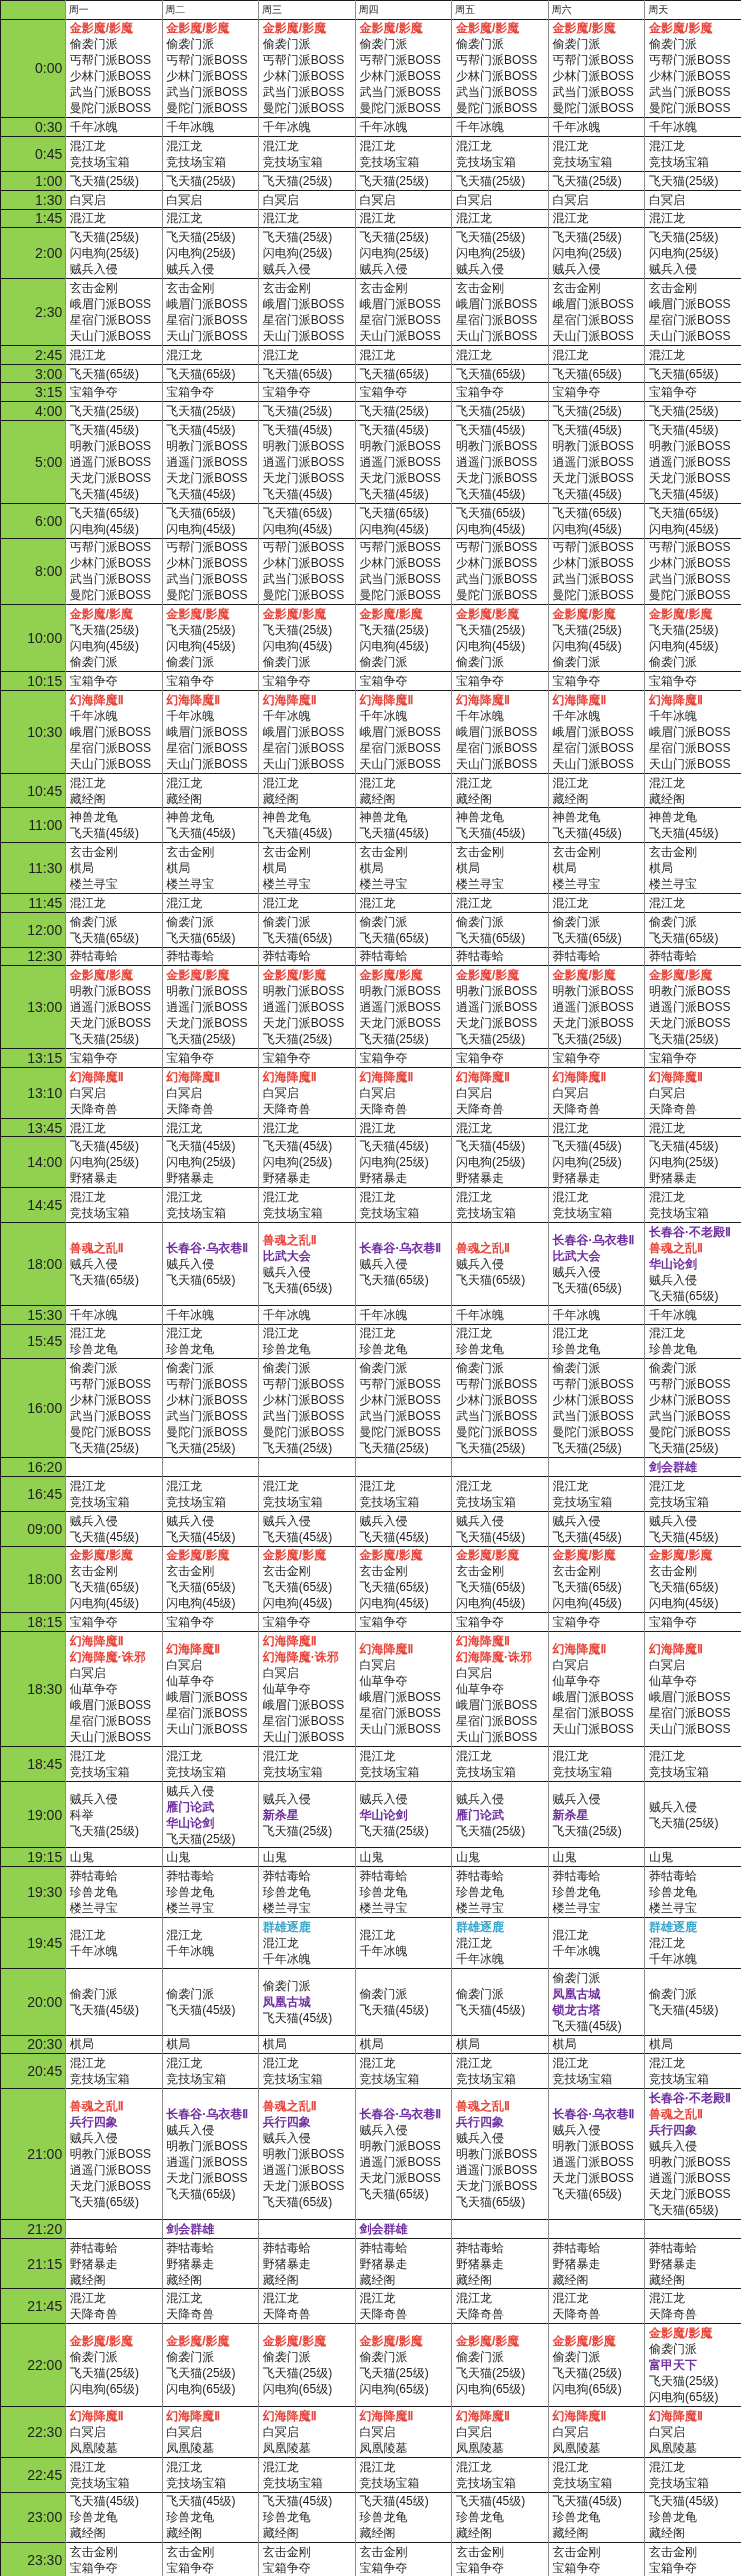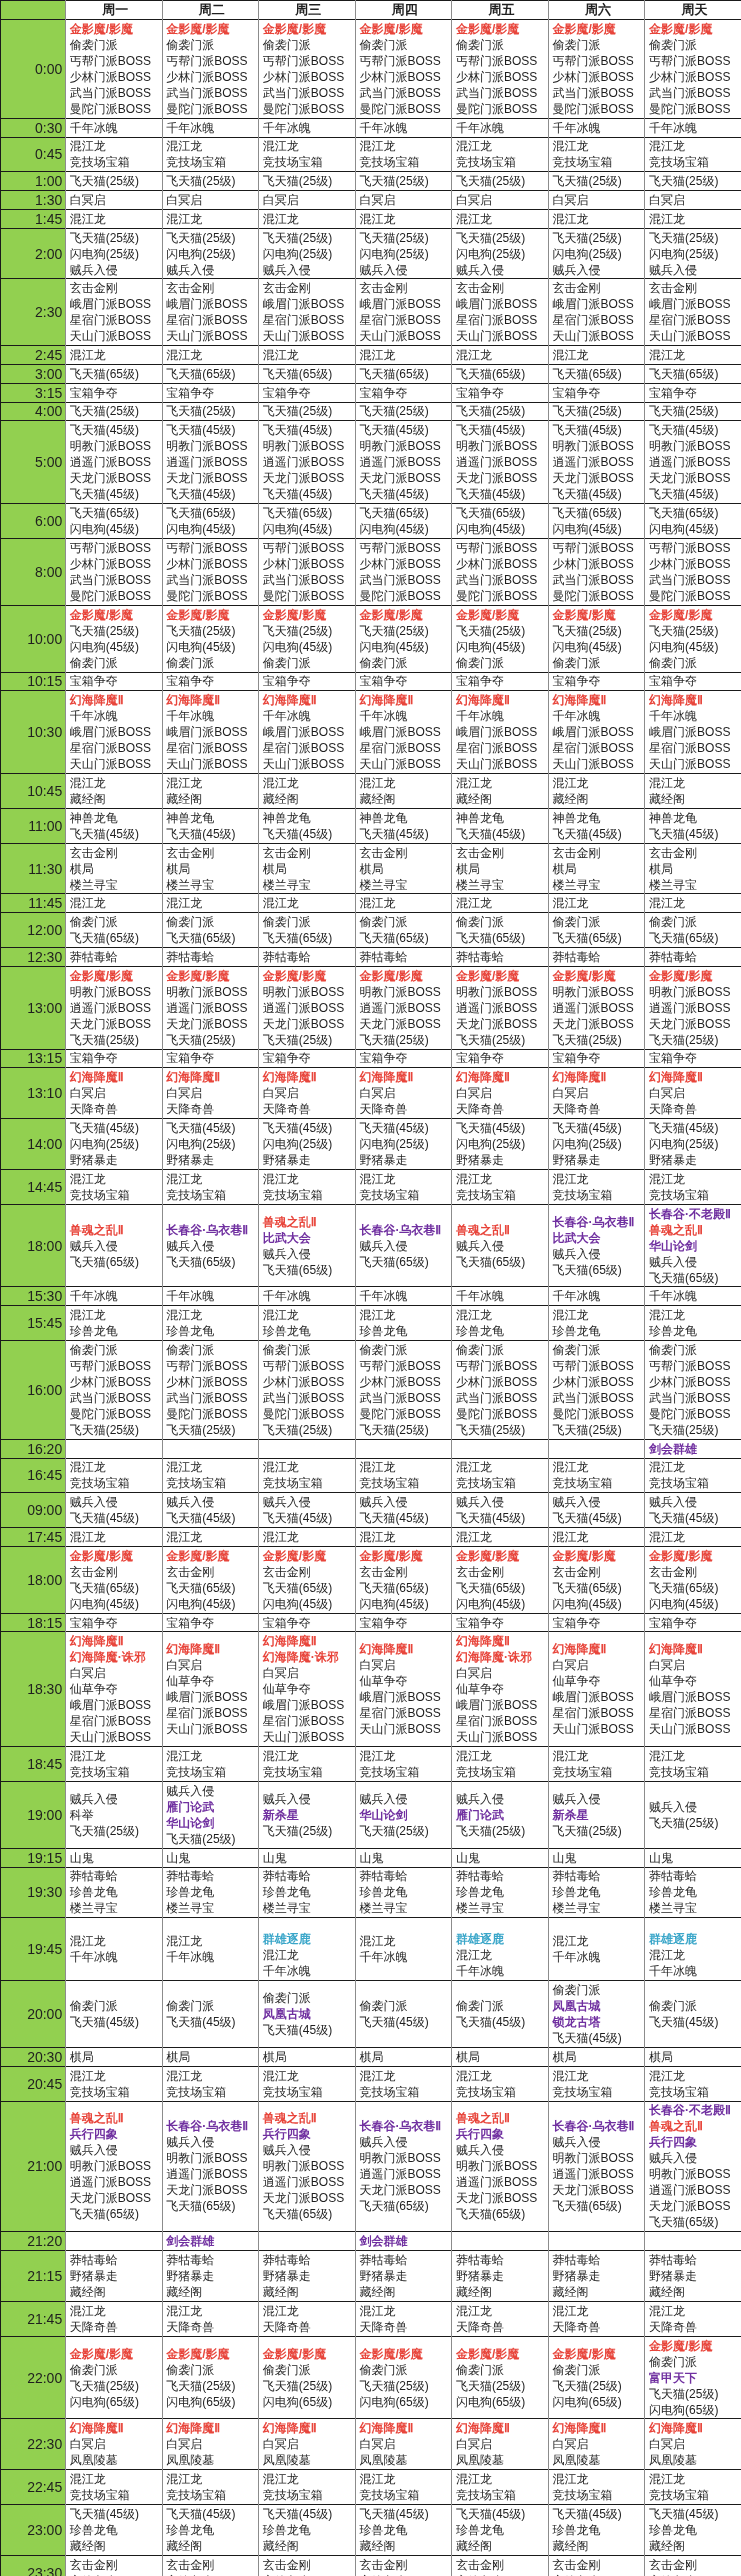--- a/index.html
+++ b/index.html
@@ -7,30 +7,30 @@
     --ink:#1f1f1f; --grid-dark:#1a1a1a; --grid-light:#8c8c8c; --bg:#ffffff;
   }
   html,body{margin:0;padding:0;background:var(--bg);}
   body{width:742px;font-family:"Liberation Sans",sans-serif;color:var(--ink);}
   table{width:742px;border-collapse:collapse;table-layout:fixed;
         border-top:1.9px solid var(--grid-dark);border-left:0.9px solid var(--grid-dark);
         border-right:0.9px solid var(--grid-light);border-bottom:1.9px solid var(--grid-dark);}
   col.timecol{width:65px;}
   tr{border-top:1.4px solid var(--grid-dark);border-bottom:1.4px solid var(--grid-dark);}
   th,td{border-left:0.9px solid var(--grid-light);vertical-align:middle;}
-  thead th{background:var(--bg);font-weight:bold;text-align:center;
-           font-size:13px;height:17.6px;padding:0 0 0 2.8px;color:var(--ink);}
+  thead th{background:var(--bg);font-weight:normal;text-align:left;
+           font-size:10px;height:17.6px;padding:0 0 0 2.8px;color:var(--ink);}
   th.corner{background:var(--green);border-left:none;}
   th.timecell{background:var(--green);border-left:none;text-align:right;
               padding:0 2.8px 0 0;font-weight:normal;font-size:14px;color:var(--ink);}
   td.daycell{background:var(--bg);padding:0.9px 0.9px 0.9px 3.7px;overflow:hidden;}
   .ev{font-size:12px;line-height:16px;white-space:nowrap;color:var(--ink);}
   .c-red{color:var(--red);font-weight:bold;}
   .c-purple{color:var(--purple);font-weight:bold;}
-  .c-teal{color:var(--teal);font-weight:bold;margin-top:12px;}
+  .c-teal{color:var(--teal);font-weight:bold;}
 </style>
 </head>
 <body>
 
 <table>
   <colgroup>
     <col class="timecol">
     <col>
       <col>
       <col>
@@ -953,20 +953,44 @@
           <div class="ev">白冥启</div>
           <div class="ev">天降奇兽</div>
         </td>
         <td class="daycell">
           <div class="ev c-red">幻海降魔Ⅱ</div>
           <div class="ev">白冥启</div>
           <div class="ev">天降奇兽</div>
         </td>
       </tr>
       <tr>
+        <th class="timecell">13:45</th>
+        <td class="daycell">
+          <div class="ev">混江龙</div>
+        </td>
+        <td class="daycell">
+          <div class="ev">混江龙</div>
+        </td>
+        <td class="daycell">
+          <div class="ev">混江龙</div>
+        </td>
+        <td class="daycell">
+          <div class="ev">混江龙</div>
+        </td>
+        <td class="daycell">
+          <div class="ev">混江龙</div>
+        </td>
+        <td class="daycell">
+          <div class="ev">混江龙</div>
+        </td>
+        <td class="daycell">
+          <div class="ev">混江龙</div>
+        </td>
+      </tr>
+      <tr>
         <th class="timecell">14:00</th>
         <td class="daycell">
           <div class="ev">飞天猫(45级)</div>
           <div class="ev">闪电狗(25级)</div>
           <div class="ev">野猪暴走</div>
         </td>
         <td class="daycell">
           <div class="ev">飞天猫(45级)</div>
           <div class="ev">闪电狗(25级)</div>
           <div class="ev">野猪暴走</div>
@@ -1252,44 +1276,20 @@
         <td class="daycell">
           <div class="ev">贼兵入侵</div>
           <div class="ev">飞天猫(45级)</div>
         </td>
         <td class="daycell">
           <div class="ev">贼兵入侵</div>
           <div class="ev">飞天猫(45级)</div>
         </td>
       </tr>
       <tr>
-        <th class="timecell">17:45</th>
-        <td class="daycell">
-          <div class="ev">混江龙</div>
-        </td>
-        <td class="daycell">
-          <div class="ev">混江龙</div>
-        </td>
-        <td class="daycell">
-          <div class="ev">混江龙</div>
-        </td>
-        <td class="daycell">
-          <div class="ev">混江龙</div>
-        </td>
-        <td class="daycell">
-          <div class="ev">混江龙</div>
-        </td>
-        <td class="daycell">
-          <div class="ev">混江龙</div>
-        </td>
-        <td class="daycell">
-          <div class="ev">混江龙</div>
-        </td>
-      </tr>
-      <tr>
         <th class="timecell">18:00</th>
         <td class="daycell">
           <div class="ev c-red">金影魔/影魔</div>
           <div class="ev">玄击金刚</div>
           <div class="ev">飞天猫(65级)</div>
           <div class="ev">闪电狗(45级)</div>
         </td>
         <td class="daycell">
           <div class="ev c-red">金影魔/影魔</div>
           <div class="ev">玄击金刚</div>

